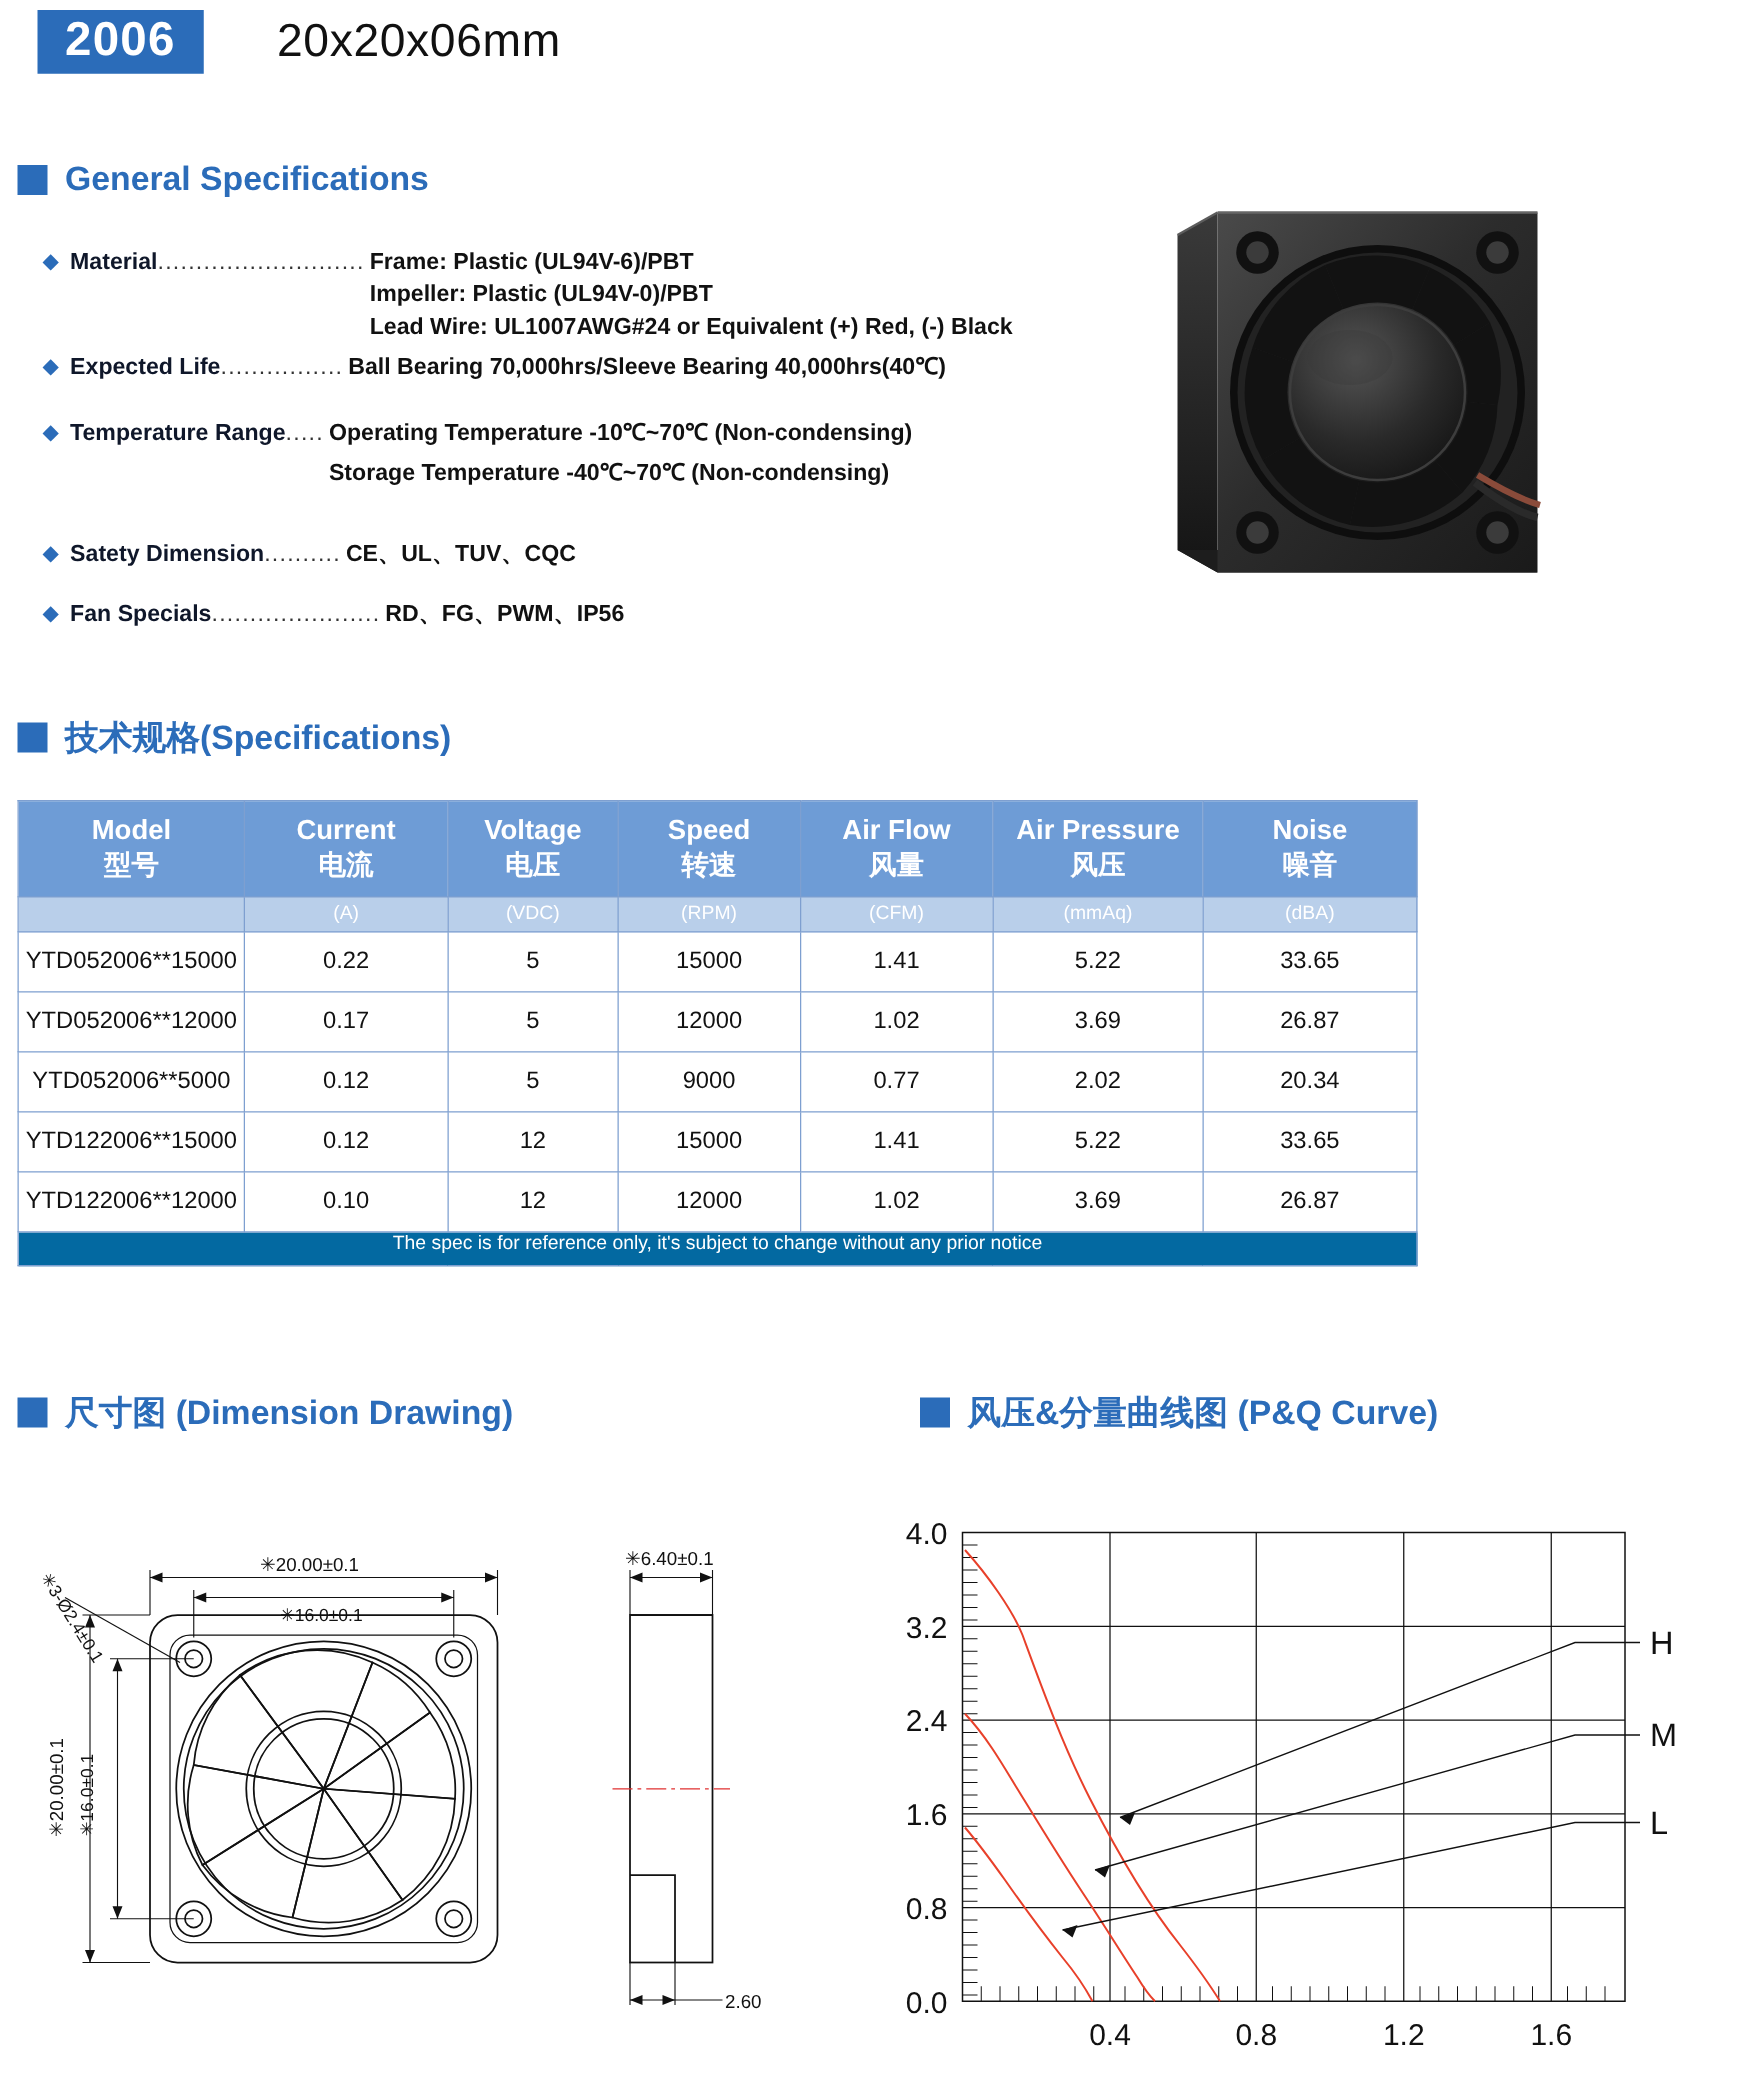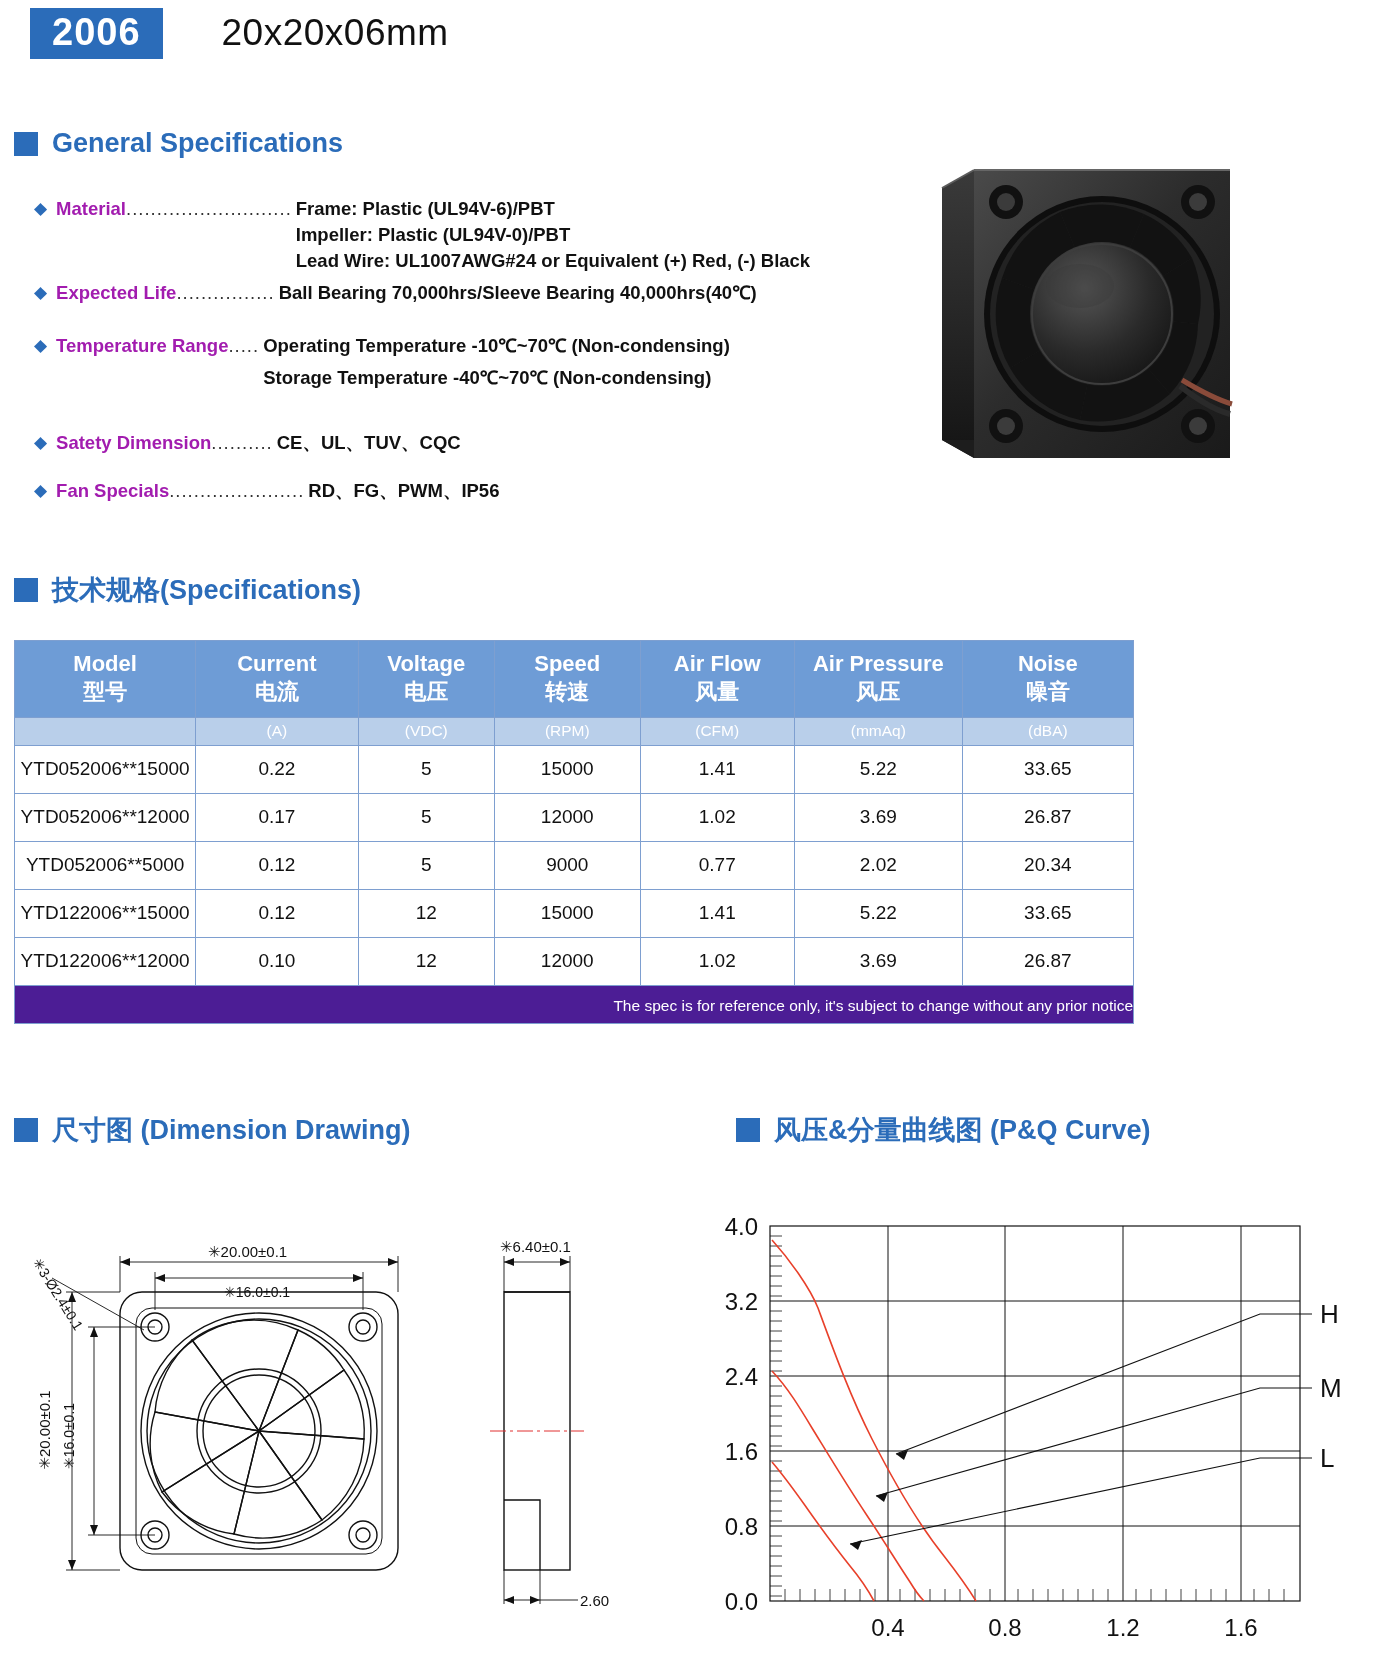--- a/index.html
+++ b/index.html
@@ -69,21 +69,21 @@
   .gs-diamond {
     color: #2b6cb9;
     font-size: 17px;
     line-height: 26px;
     margin-right: 9px;
     flex: none;
   }
   .gs-label {
     font-size: 18.5px;
     font-weight: bold;
-    color: #a21caf;
+    color: #0f172a;
     white-space: nowrap;
     line-height: 26px;
   }
   .gs-dots {
     font-size: 18.5px;
     color: #333;
     line-height: 26px;
     letter-spacing: 1px;
     overflow: hidden;
     white-space: nowrap;
@@ -137,26 +137,25 @@
     font-size: 15.5px;
     padding: 4px 0 5px 0;
   }
   .spec-table tbody td {
     font-size: 19px;
     color: #111;
     padding: 12px 2px 13px 2px;
     background: #fff;
   }
   .spec-table tr.note td {
-    background: #4c1d95;
+    background: #0369a1;
     color: #fff;
     font-size: 15.5px;
-    padding: 11px 0 8px 0;
+    padding: 0 0 8px 0;
     font-weight: normal;
-    text-align: right;
   }
 
   
   .dim-draw {
     position: absolute;
     left: 12px;
     top: 1200px;
     width: 690px;
     height: 440px;
   }

